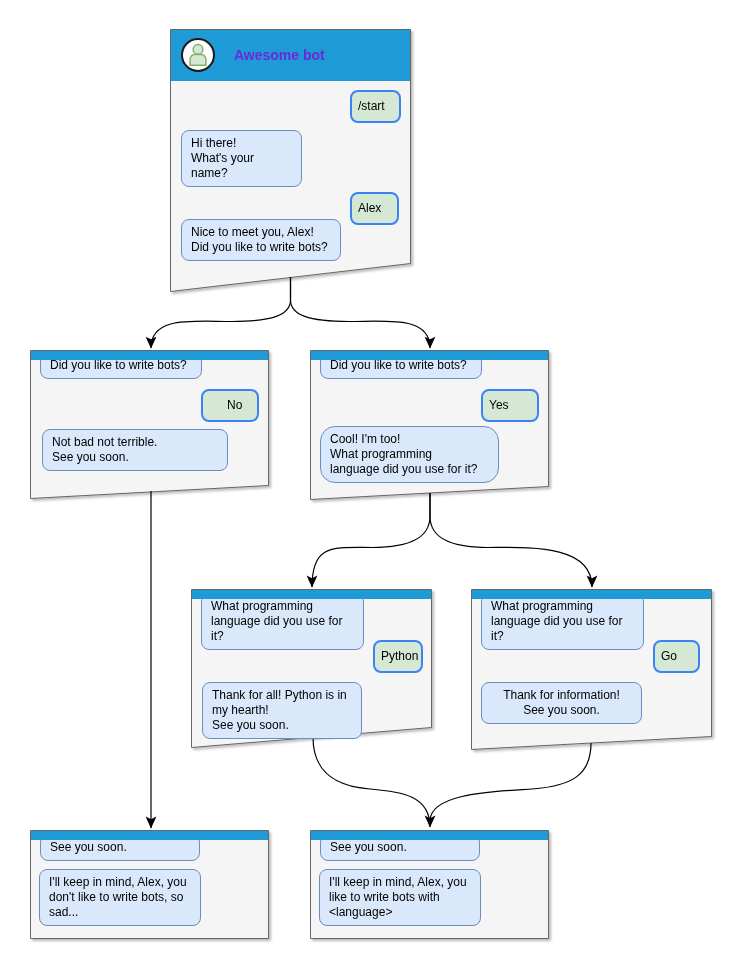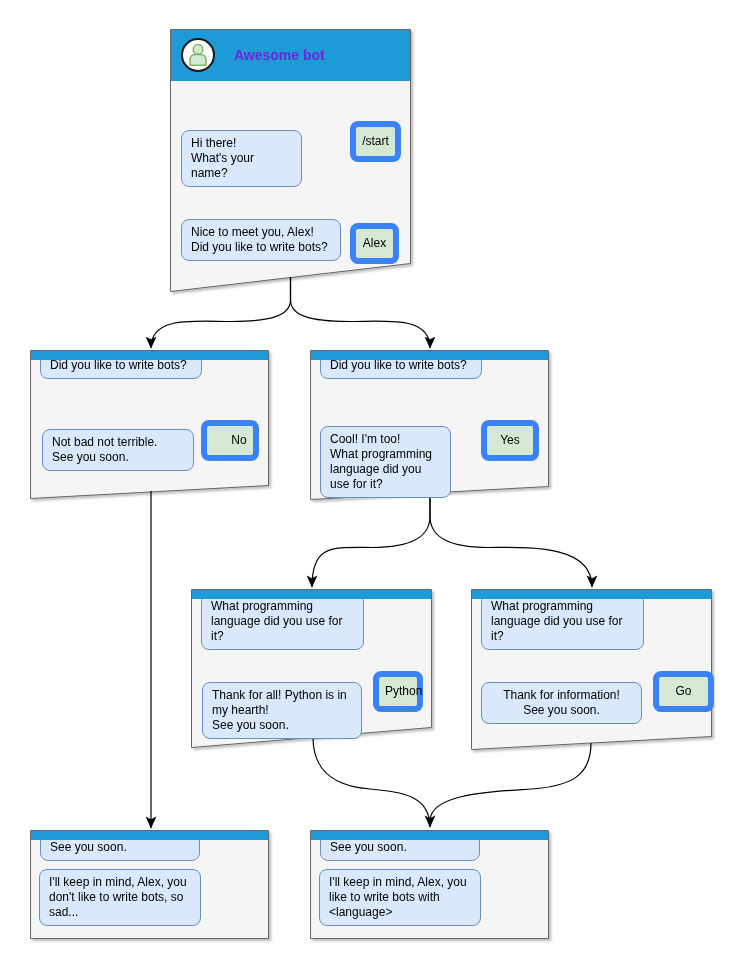--- a/index.html
+++ b/index.html
@@ -7,21 +7,21 @@
     position:relative;width:743px;height:971px;background:#ffffff;overflow:hidden;
     font-family:"Liberation Sans",sans-serif;
   }
   #shapes{position:absolute;left:0;top:0;z-index:0;}
   .bubble{
     position:absolute;box-sizing:border-box;z-index:2;
     border-radius:8px;font-size:12px;line-height:15px;color:#000;
     white-space:pre-line;
   }
   .bot{background:#dae8fc;border:1px solid #6c8ebf;padding:5px 9px;}
-  .user{background:#d5e8d4;border:6px solid #3b82f6;padding:7px 6px;text-align:center;margin-top:31px;}
+  .user{background:#d5e8d4;border:2px solid #3b82f6;padding:7px 6px;text-align:left;}
   .hbar{position:absolute;background:#1e9bd7;z-index:3;}
   #main-header{left:171px;top:30px;width:239px;height:51px;display:flex;align-items:center;}
   .subbar{height:9px;width:237px;}
   #avatar{
     position:absolute;left:181px;top:38px;width:34px;height:34px;z-index:4;
     background:#ffffff;border:2px solid #1a1a1a;border-radius:50%;
     box-sizing:border-box;display:flex;align-items:center;justify-content:center;
   }
   #main-title{
     position:absolute;left:234px;top:30px;height:51px;line-height:51px;z-index:4;
@@ -78,39 +78,39 @@
 
   <div class="bubble user" style="left:350px;top:90px;width:51px;">/start</div>
   <div class="bubble bot" style="left:181px;top:130px;width:121px;">Hi there!
 What's your name?</div>
   <div class="bubble user" style="left:350px;top:192px;width:49px;">Alex</div>
   <div class="bubble bot" style="left:181px;top:219px;width:160px;">Nice to meet you, Alex!
 Did you like to write bots?</div>
 
   <div class="bubble bot" style="left:40px;top:352px;width:162px;">Did you like to write bots?</div>
   <div class="bubble user" style="left:201px;top:389px;width:58px;padding-left:24px;">No</div>
-  <div class="bubble bot" style="left:42px;top:429px;width:152px;">Not bad not terrible.
+  <div class="bubble bot" style="left:42px;top:429px;width:186px;">Not bad not terrible.
 See you soon.</div>
 
   <div class="bubble bot" style="left:320px;top:352px;width:162px;">Did you like to write bots?</div>
   <div class="bubble user" style="left:481px;top:389px;width:58px;">Yes</div>
-  <div class="bubble bot" style="left:320px;top:426px;width:131px;">Cool! I'm too!
+  <div class="bubble bot" style="left:320px;top:426px;width:179px;border-radius:15px;">Cool! I'm too!
 What programming
 language did you use for it?</div>
 
   <div class="bubble bot" style="left:201px;top:593px;width:163px;">What programming
 language did you use for it?</div>
   <div class="bubble user" style="left:373px;top:640px;width:50px;">Python</div>
   <div class="bubble bot" style="left:202px;top:682px;width:160px;">Thank for all! Python is in
 my hearth!
 See you soon.</div>
 
   <div class="bubble bot" style="left:481px;top:593px;width:163px;">What programming
 language did you use for it?</div>
-  <div class="bubble user" style="left:653px;top:640px;width:61px;">Go</div>
+  <div class="bubble user" style="left:653px;top:640px;width:47px;">Go</div>
   <div class="bubble bot" style="left:481px;top:682px;width:161px;text-align:center;">Thank for information!
 See you soon.</div>
 
   <div class="bubble bot" style="left:40px;top:834px;width:160px;">See you soon.</div>
   <div class="bubble bot" style="left:39px;top:869px;width:162px;">I'll keep in mind, Alex, you
 don't like to write bots, so
 sad...</div>
 
   <div class="bubble bot" style="left:320px;top:834px;width:160px;">See you soon.</div>
   <div class="bubble bot" style="left:319px;top:869px;width:162px;">I'll keep in mind, Alex, you

